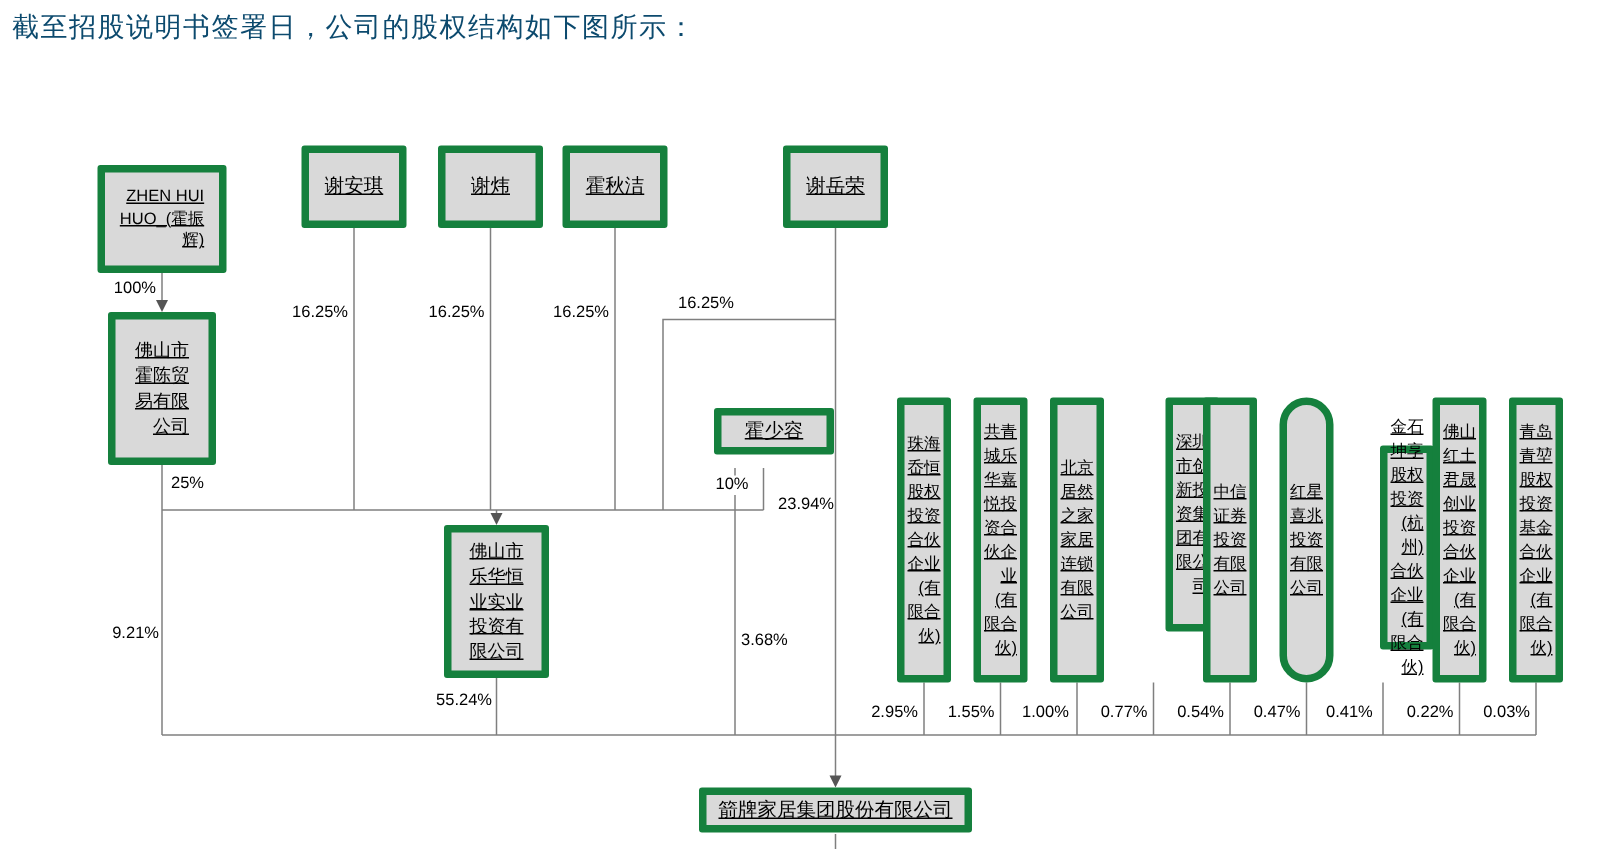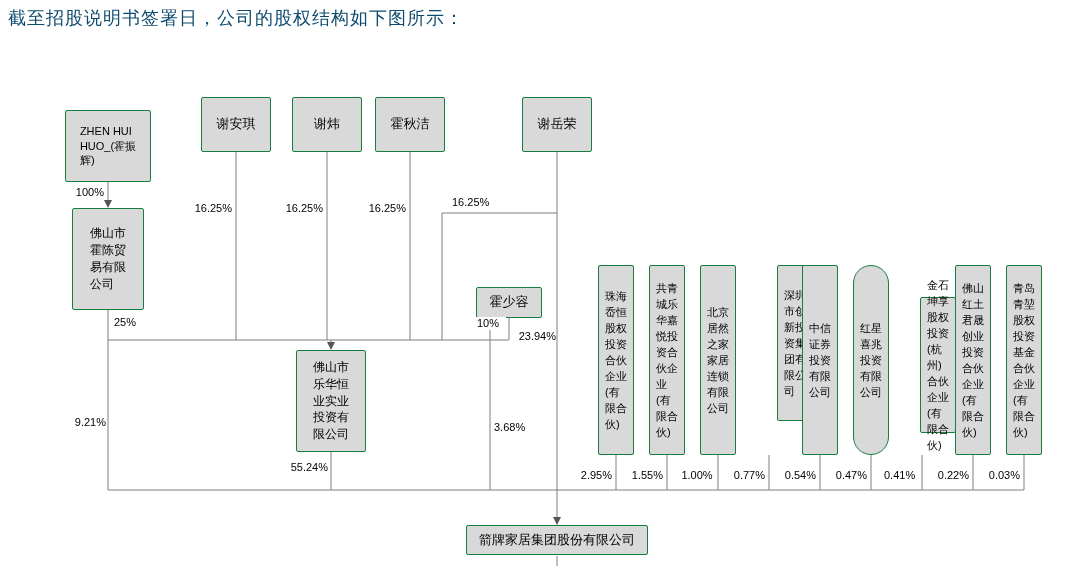--- a/index.html
+++ b/index.html
@@ -6,24 +6,25 @@
   .canvas {
     position:relative; width:1080px; height:566px; background:#ffffff;
     font-family:"Liberation Sans", sans-serif; color:#000; overflow:hidden;
   }
   .title {
     position:absolute; left:8px; top:6px;
     font-family:"Liberation Serif", serif; font-size:18px; font-weight:400;
     letter-spacing:1px; color:#0c4a6e;
   }
   .node {
-    position:absolute; background:#d9d9d9; border:1px solid #15803d; border-radius:2px;
+    position:absolute; background:#d9d9d9; border:5px solid #15803d; border-radius:2px;
     display:flex; align-items:center; justify-content:center;
-    text-align:left; white-space:pre-line; font-size:13px; line-height:1.3;
+    text-align:right; white-space:pre-line; font-size:13px; line-height:1.3;
     box-sizing:border-box;
+    text-decoration:underline;
   }
   .node.small { font-size:11px; line-height:1.35; }
   .node.wrap  { font-size:12px; line-height:1.4; }
   .node.tall  { font-size:11px; line-height:16px; }
   .pct {
     position:absolute; font-size:11px; background:#ffffff; line-height:13px;
     white-space:nowrap;
   }
   svg.lines { position:absolute; left:0; top:0; }
 </style>
@@ -73,21 +74,21 @@
 辉)</div>
   <div class="node" style="left:201px; top:97px; width:70px; height:55px;">谢安琪</div>
   <div class="node" style="left:292px; top:97px; width:70px; height:55px;">谢炜</div>
   <div class="node" style="left:522px; top:97px; width:70px; height:55px;">谢岳荣</div>
   <div class="node" style="left:375px; top:97px; width:70px; height:55px;">霍秋洁</div>
 
   <div class="node wrap" style="left:72px; top:208px; width:72px; height:102px;">佛山市
 霍陈贸
 易有限
 公司</div>
-  <div class="node" style="left:476px; top:287px; width:66px; height:31px;">霍少容</div>
+  <div class="node" style="left:476px; top:272px; width:80px; height:31px;">霍少容</div>
   <div class="node wrap" style="left:296px; top:350px; width:70px; height:102px;">佛山市
 乐华恒
 业实业
 投资有
 限公司</div>
 
   <div class="node tall" style="left:598px;  top:265px; width:36px; height:190px;">珠海
 岙恒
 股权
 投资

